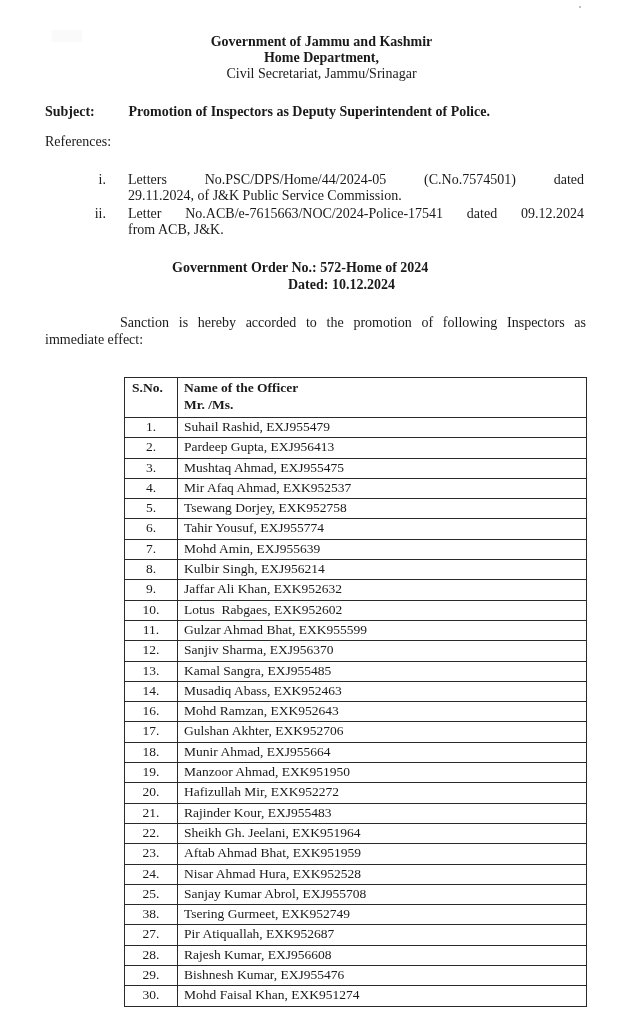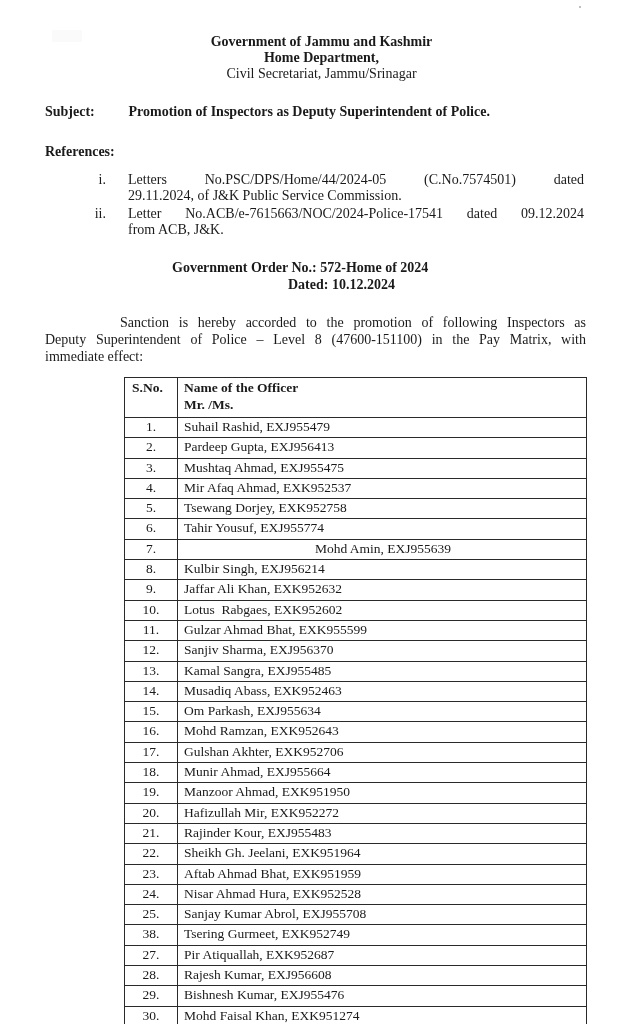--- a/index.html
+++ b/index.html
@@ -27,23 +27,23 @@
     .subject-row {
       position: absolute;
       left: 45px; top: 104px;
       font-size: 14px;
       font-weight: bold;
       white-space: nowrap;
     }
     .subject-row .subject-label { display: inline-block; width: 80px; }
     .refs-label {
       position: absolute;
-      left: 45px; top: 144px;
-      font-size: 14px;
-      font-weight: bold;
+      left: 45px; top: 134px;
+      font-size: 14px;
+      font-weight: normal;
     }
     .ref-list {
       position: absolute;
       left: 72px; top: 172px;
       width: 512px;
       font-size: 14px;
       line-height: 16px;
     }
     .ref-item { position: relative; padding-left: 56px; margin-bottom: 2px; }
     .ref-item .ref-num {
@@ -135,21 +135,20 @@
     </div>
   </div>
 
   <div class="order-heading">
     <span class="order-no">Government Order No.: 572-Home of 2024</span>
     <span class="order-date">Dated: 10.12.2024</span>
   </div>
 
   <div class="sanction-para">
     <span class="line indent just">Sanction is hereby accorded to the promotion of following Inspectors as</span>
-    <span class="line just">Deputy Superintendent of Police – Level 8 (47600-151100) in the Pay Matrix, with</span>
     <span class="line">immediate effect:</span>
   </div>
 
   <table class="officers">
     <thead>
       <tr>
         <th class="sno-h">S.No.</th>
         <th>
           <div>Name of the Officer</div>
           <div>Mr. /Ms.</div>
@@ -176,21 +175,21 @@
         <tr>
           <td class="sno">5.</td>
           <td style="white-space: pre;">Tsewang Dorjey, EXK952758</td>
         </tr>
         <tr>
           <td class="sno">6.</td>
           <td style="white-space: pre;">Tahir Yousuf, EXJ955774</td>
         </tr>
         <tr>
           <td class="sno">7.</td>
-          <td style="white-space: pre; text-align: center;">Mohd Amin, EXJ955639</td>
+          <td style="white-space: pre;">Mohd Amin, EXJ955639</td>
         </tr>
         <tr>
           <td class="sno">8.</td>
           <td style="white-space: pre;">Kulbir Singh, EXJ956214</td>
         </tr>
         <tr>
           <td class="sno">9.</td>
           <td style="white-space: pre; margin-top: 24px;">Jaffar Ali Khan, EXK952632</td>
         </tr>
         <tr>
@@ -205,24 +204,20 @@
           <td class="sno">12.</td>
           <td style="white-space: pre; margin-top: 12px;">Sanjiv Sharma, EXJ956370</td>
         </tr>
         <tr>
           <td class="sno">13.</td>
           <td style="white-space: pre;">Kamal Sangra, EXJ955485</td>
         </tr>
         <tr>
           <td class="sno">14.</td>
           <td style="white-space: pre;">Musadiq Abass, EXK952463</td>
-        </tr>
-        <tr>
-          <td class="sno">15.</td>
-          <td style="white-space: pre;">Om Parkash, EXJ955634</td>
         </tr>
         <tr>
           <td class="sno">16.</td>
           <td style="white-space: pre;">Mohd Ramzan, EXK952643</td>
         </tr>
         <tr>
           <td class="sno">17.</td>
           <td style="white-space: pre;">Gulshan Akhter, EXK952706</td>
         </tr>
         <tr>

